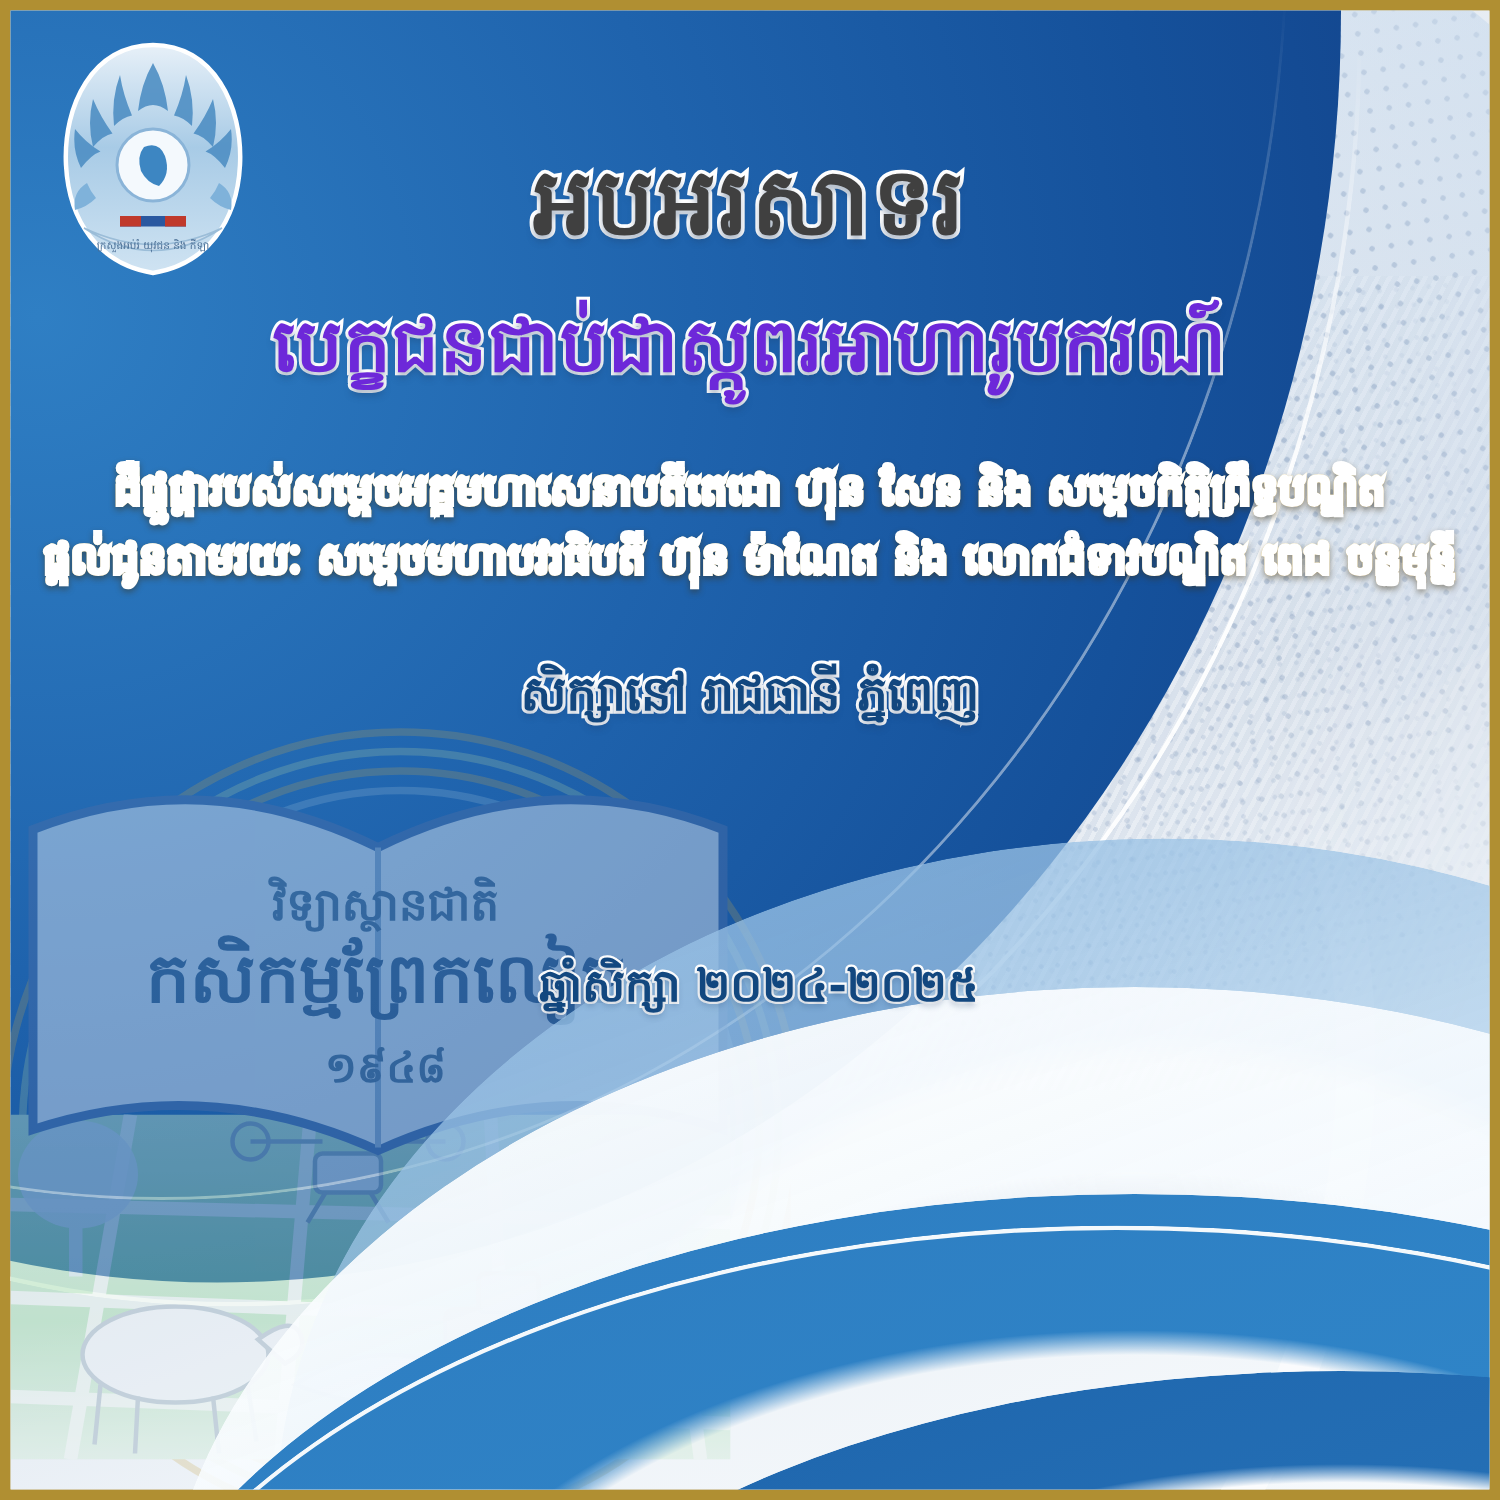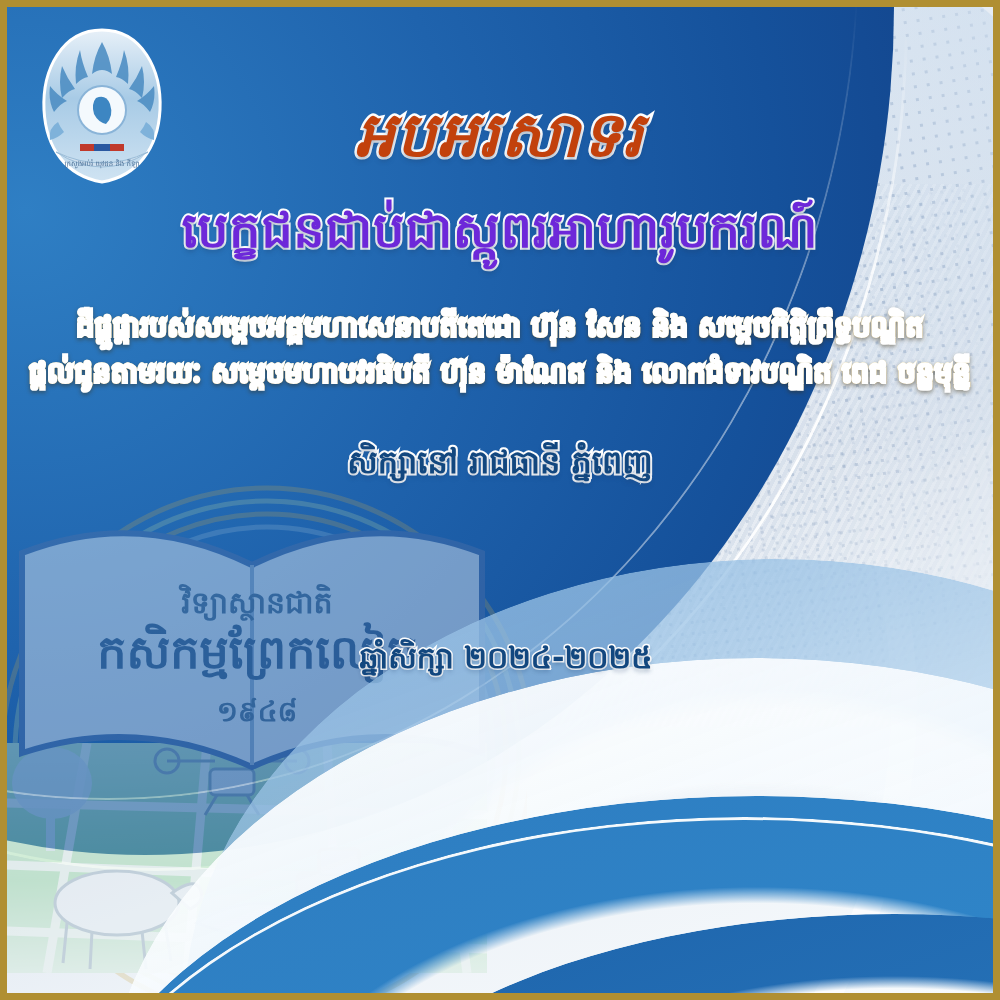--- a/index.html
+++ b/index.html
@@ -149,25 +149,24 @@
   
   .textwrap{
     position:absolute; inset:0; z-index:10;
     text-align:center;
   }
   .kh{font-family:"DejaVu Sans","Liberation Sans",sans-serif; font-weight:bold; line-height:1.15;}
 
   .title-main{
     position:absolute; left:0; right:0; top:92px;
     font-size:62px; letter-spacing:2px;
-    color:#c2410c;
+    color:#404040;
     -webkit-text-stroke:5px #ffffff;
     paint-order:stroke fill;
     text-shadow:0 4px 5px rgba(30,60,100,.35);
-    font-style:italic;
   }
   .title-sub{
     position:absolute; left:0; right:0; top:196px;
     font-size:49px; letter-spacing:1px;
     color:#6d28d9;
     -webkit-text-stroke:4px #ffffff;
     paint-order:stroke fill;
     text-shadow:0 4px 5px rgba(30,60,100,.35);
   }
   .gold{

